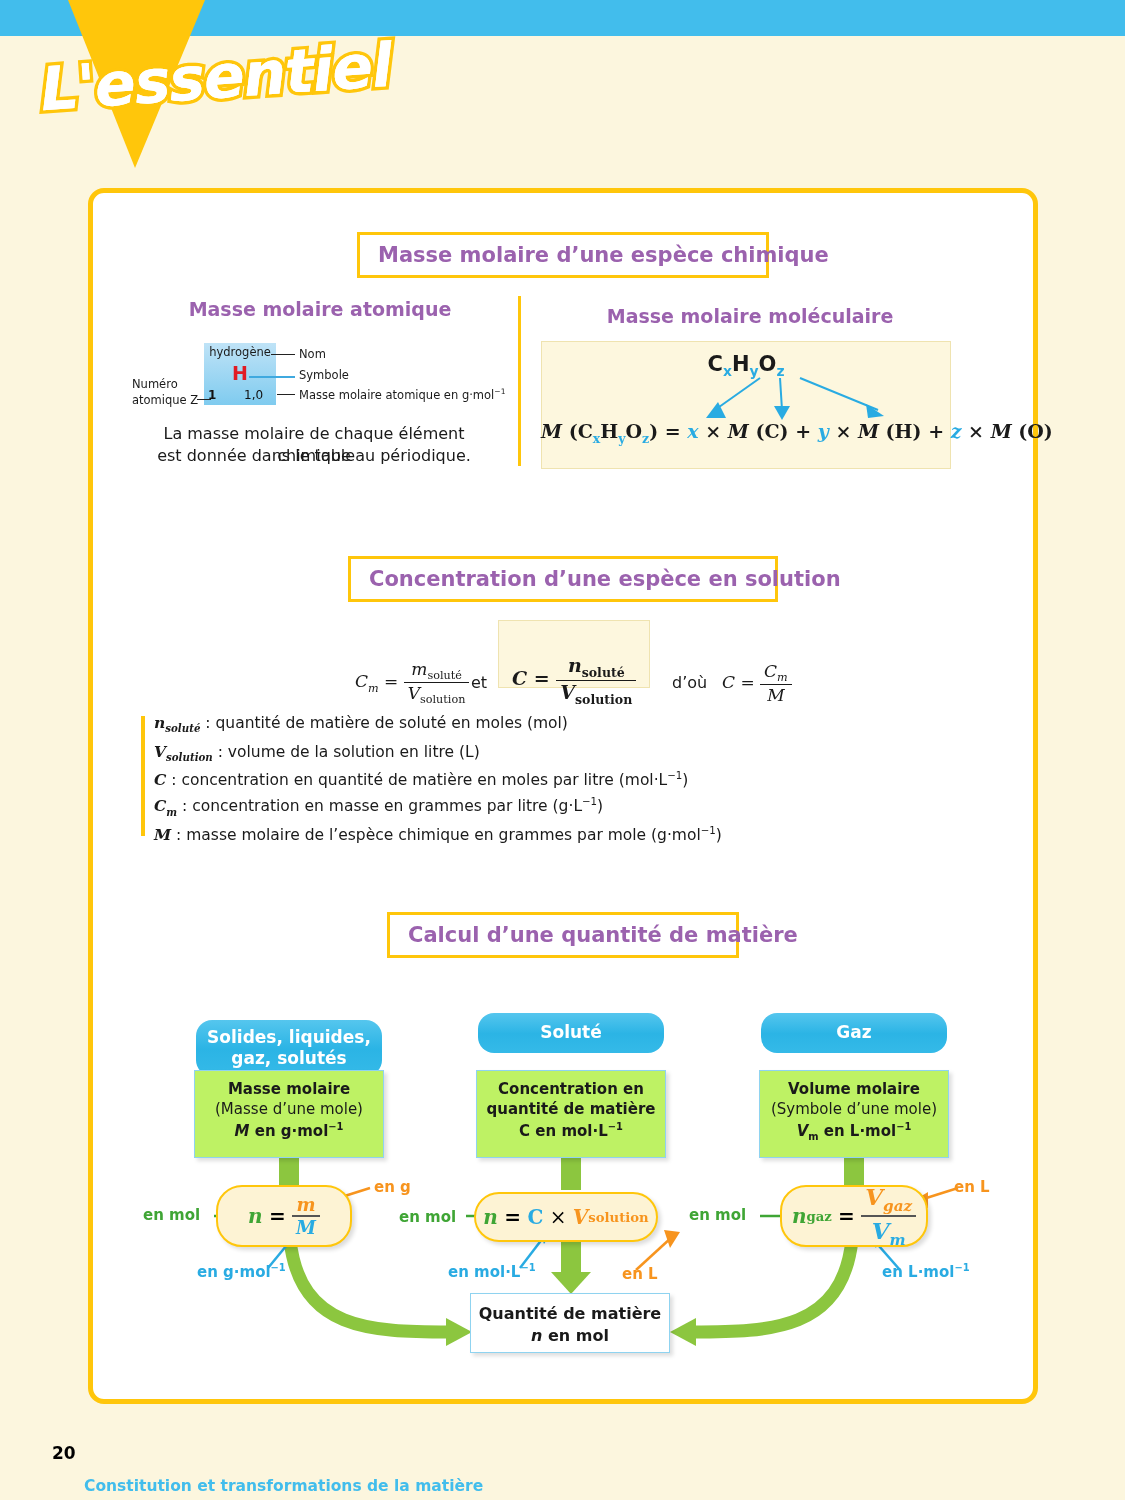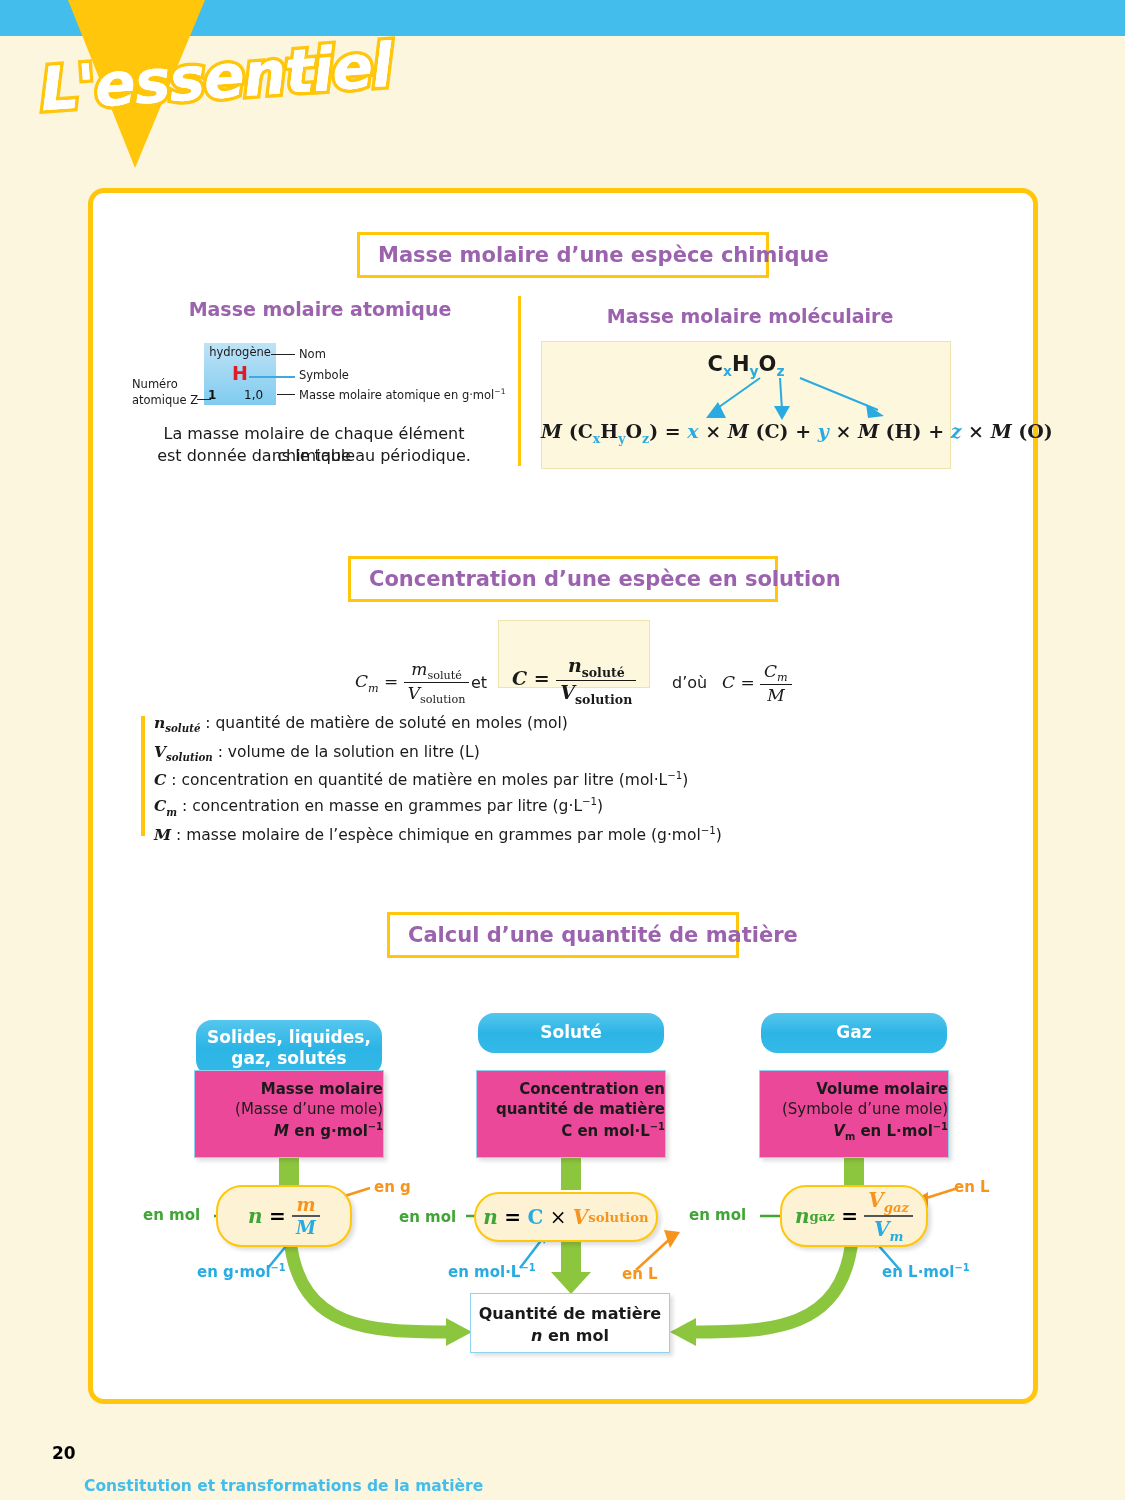--- a/index.html
+++ b/index.html
@@ -124,24 +124,24 @@
 
   
   .pill{
     position:absolute; border-radius:16px;
     background:linear-gradient(180deg,#55C6EE 0%,#2BB4E5 52%,#35BAE8 100%);
     color:#FFFFFF; font-family:"DejaVu Sans", sans-serif; font-weight:bold;
     font-size:17px; text-align:center; display:flex; align-items:center;
     justify-content:center; line-height:1.25;
   }
   .wbox{
-    position:absolute; background:#ec4899; border:1.5px solid #8FD3F0;
+    position:absolute; background:#bef264; border:1.5px solid #8FD3F0;
     box-shadow:3px 3px 4px rgba(0,0,0,.13);
     font-family:"DejaVu Sans", sans-serif; font-size:15px; color:#1A1A1A;
-    text-align:right; line-height:1.36; padding-top:8px;
+    text-align:center; line-height:1.36; padding-top:8px;
   }
   .wbox .b{ font-weight:bold; }
   .capsule{
     position:absolute; background:#FDF3D4; border:2.5px solid #FFC60B;
     border-radius:26px; box-shadow:3px 3px 4px rgba(0,0,0,.14);
     display:flex; align-items:center; justify-content:center;
     font-family:"DejaVu Serif", serif; font-size:20px;
   }
   .green-txt{ color:#3FA535; font-weight:bold; }
   .orange-txt{ color:#F7941E; font-weight:bold; }
@@ -339,21 +339,21 @@
 <div class="note o" style="left:622px; top:1265px;">en L</div>
 
 <div class="pill" style="left:761px; top:1013px; width:186px; height:40px;">Gaz</div>
 <div class="wbox" style="left:759px; top:1070px; width:190px; height:88px;">
   <div class="b">Volume molaire</div>
   <div>(Symbole d’une mole)</div>
   <div class="b"><i>V</i><sub class="s">m</sub> en L·mol<sup class="s">−1</sup></div>
 </div>
 <div class="capsule" style="left:780px; top:1185px; width:148px; height:62px;">
   <span class="green-txt" style="font-style:italic;">n</span><sub class="s green-txt">gaz</sub>&nbsp;<span style="font-weight:bold;">=</span>&nbsp;
-  <span class="frac" style="font-size:20px;">
+  <span class="frac" style="font-size:23px;">
     <span class="num orange-txt" style="font-style:italic;">V<sub class="s">gaz</sub></span>
     <span class="den blue-txt" style="font-style:italic; border-top:2px solid #555;">V<sub class="s">m</sub></span>
   </span>
 </div>
 <div class="note g" style="left:689px; top:1206px;">en mol</div>
 <div class="note o" style="left:954px; top:1178px;">en L</div>
 <div class="note b" style="left:882px; top:1262px;">en L·mol<sup class="s">−1</sup></div>
 
 <div class="finalbox">
   <div>Quantité de matière</div>

